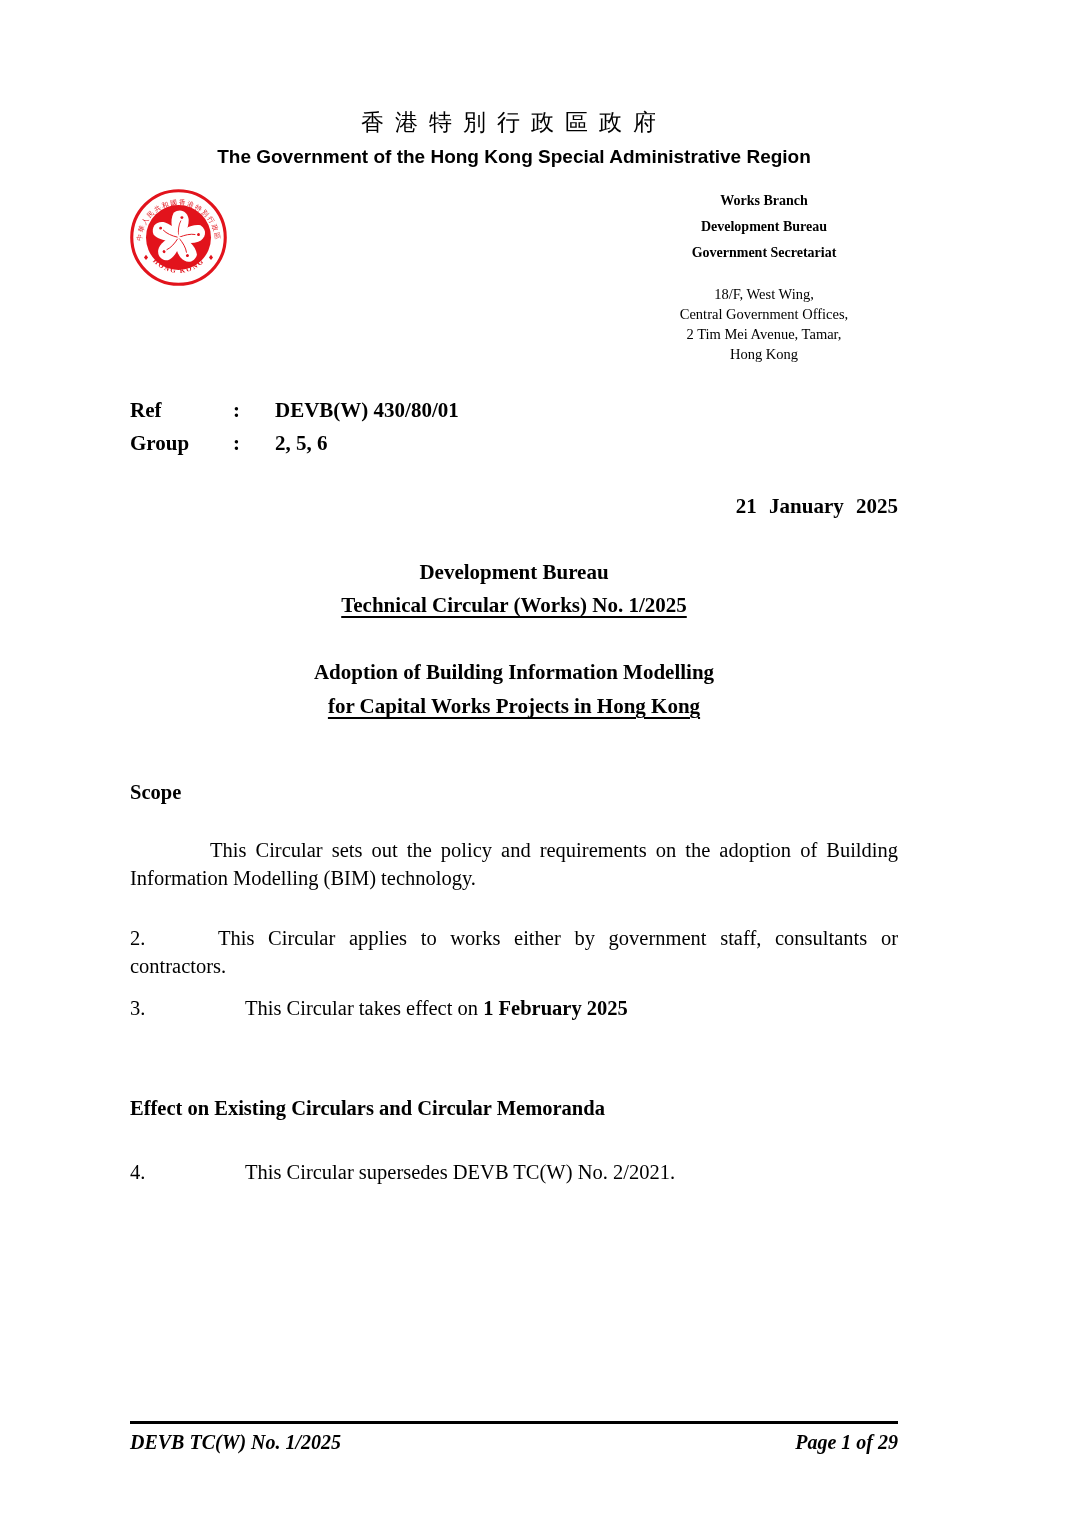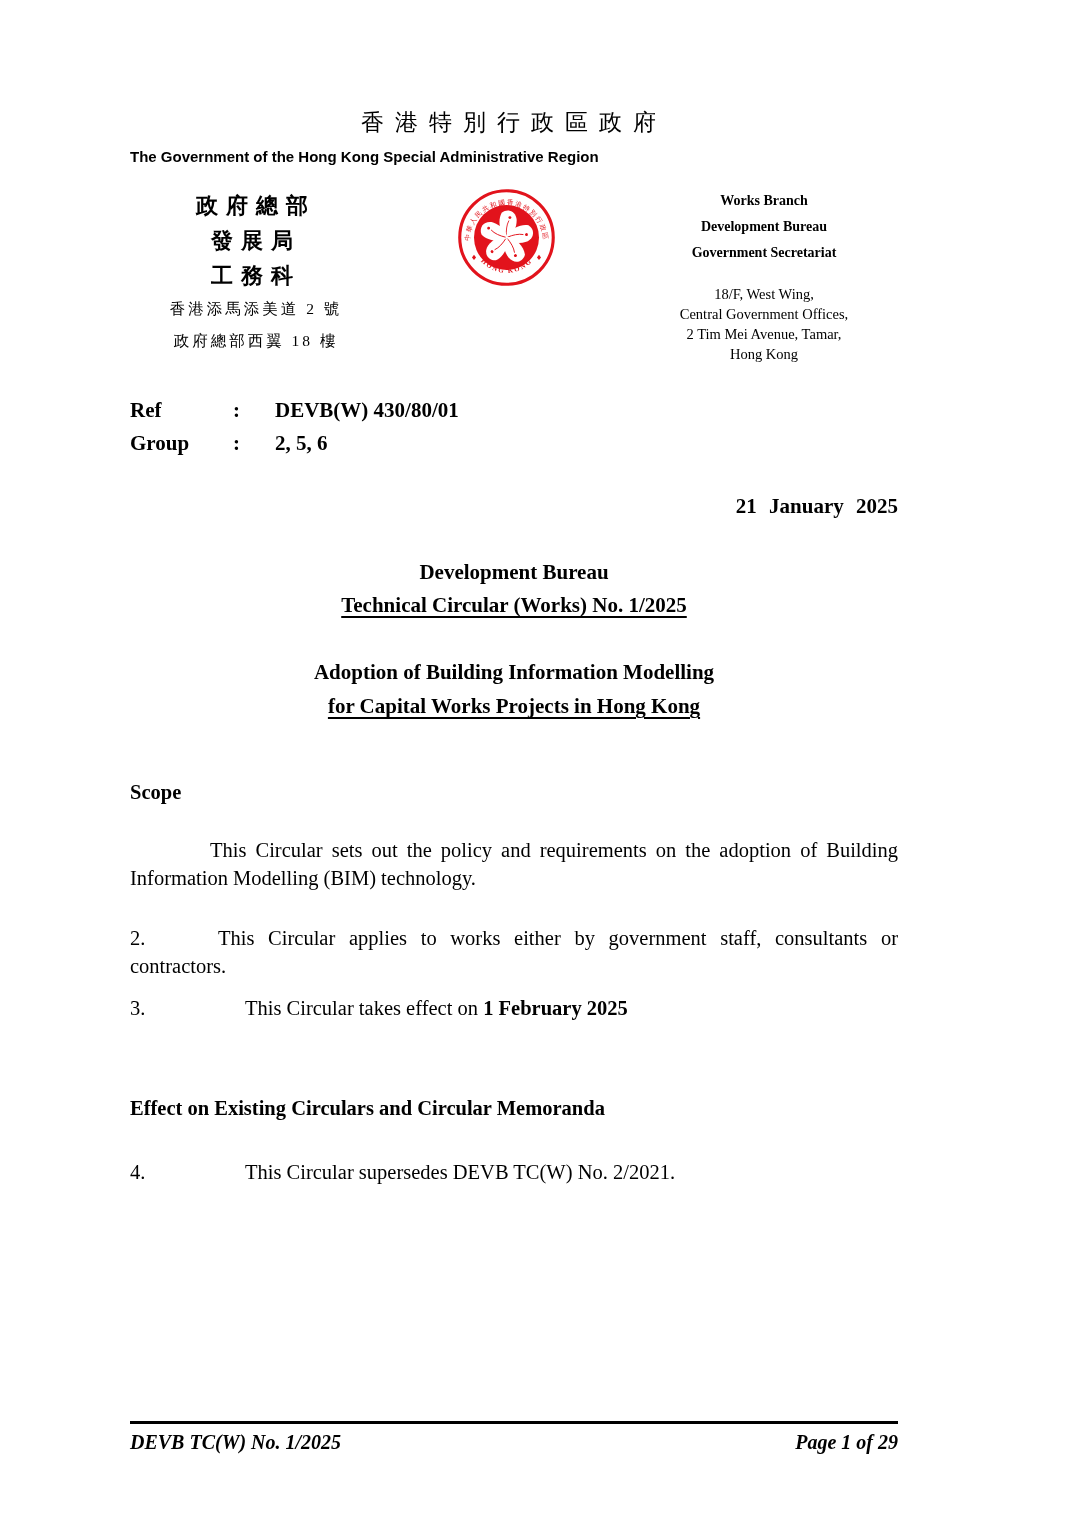--- a/index.html
+++ b/index.html
@@ -17,23 +17,24 @@
   
   .zh-title {
     margin-top: 106px;
     text-align: center;
     font-size: 23px;
     line-height: 34px;
     letter-spacing: 11px;
   }
   .en-title {
     margin-top: 4px;
+    text-align: center;
     font-family: "Liberation Sans", "DejaVu Sans", sans-serif;
     font-weight: bold;
-    font-size: 15px;
+    font-size: 19px;
     line-height: 26px;
   }
 
   
   .letterhead {
     margin-top: 18px;
     display: flex;
     justify-content: space-between;
     align-items: flex-start;
   }
@@ -116,27 +117,20 @@
 </head>
 <body>
 
 <div class="page">
   <div class="content">
 
     <div class="zh-title">香港特別行政區政府</div>
     <div class="en-title">The Government of the Hong Kong Special Administrative Region</div>
 
     <div class="letterhead">
-      <div class="lh-left">
-        <div class="dept-line">政府總部</div>
-        <div class="dept-line">發展局</div>
-        <div class="dept-line">工務科</div>
-        <div class="addr-zh">香港添馬添美道 2 號</div>
-        <div class="addr-zh">政府總部西翼 18 樓</div>
-      </div>
 
       <svg class="lh-emblem" viewBox="0 0 100 100" aria-hidden="true">
         <defs>
           <g id="petal">
             <path d="M50,51 C43,45 40.5,33 45,24.5 C52,19 60,23.5 60.5,32 C60.5,41 56,48 50,51 Z" fill="#ffffff"></path>
             <path d="M50,49 C49.5,43 50,37 52.5,32.5" stroke="#e2131c" stroke-width="0.9" fill="none"></path>
             <circle cx="53.5" cy="29.5" r="1.5" fill="#e2131c"></circle>
           </g>
           <path id="arcTop" d="M 13,63 A 38,38 0 1 1 87,63" fill="none"></path>
           <path id="arcBot" d="M 17,64 A 35.5,35.5 0 0 0 83,64" fill="none"></path>

